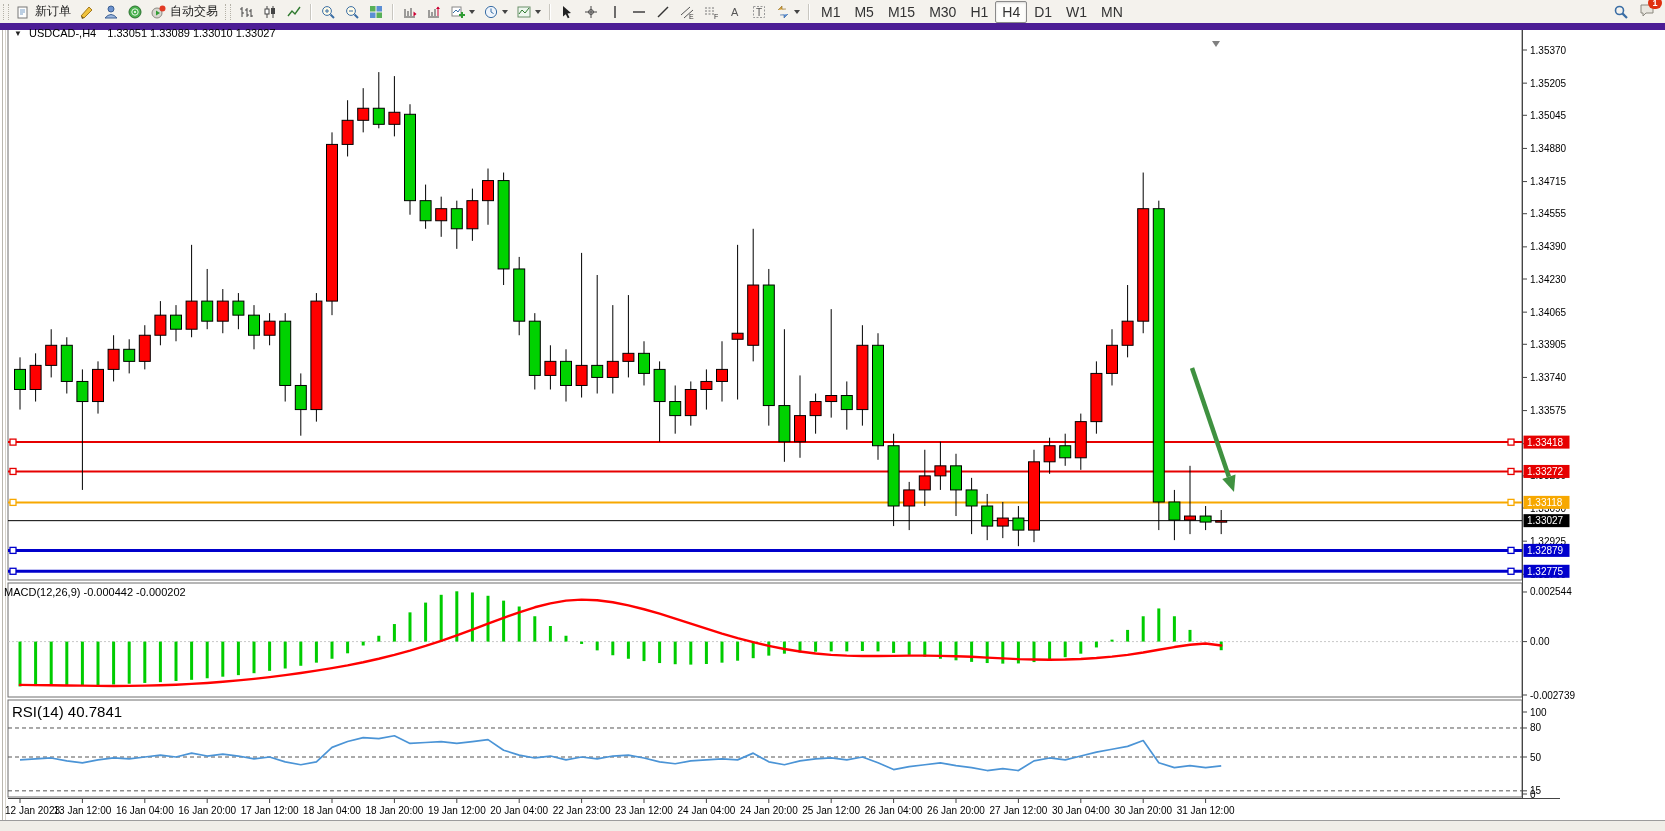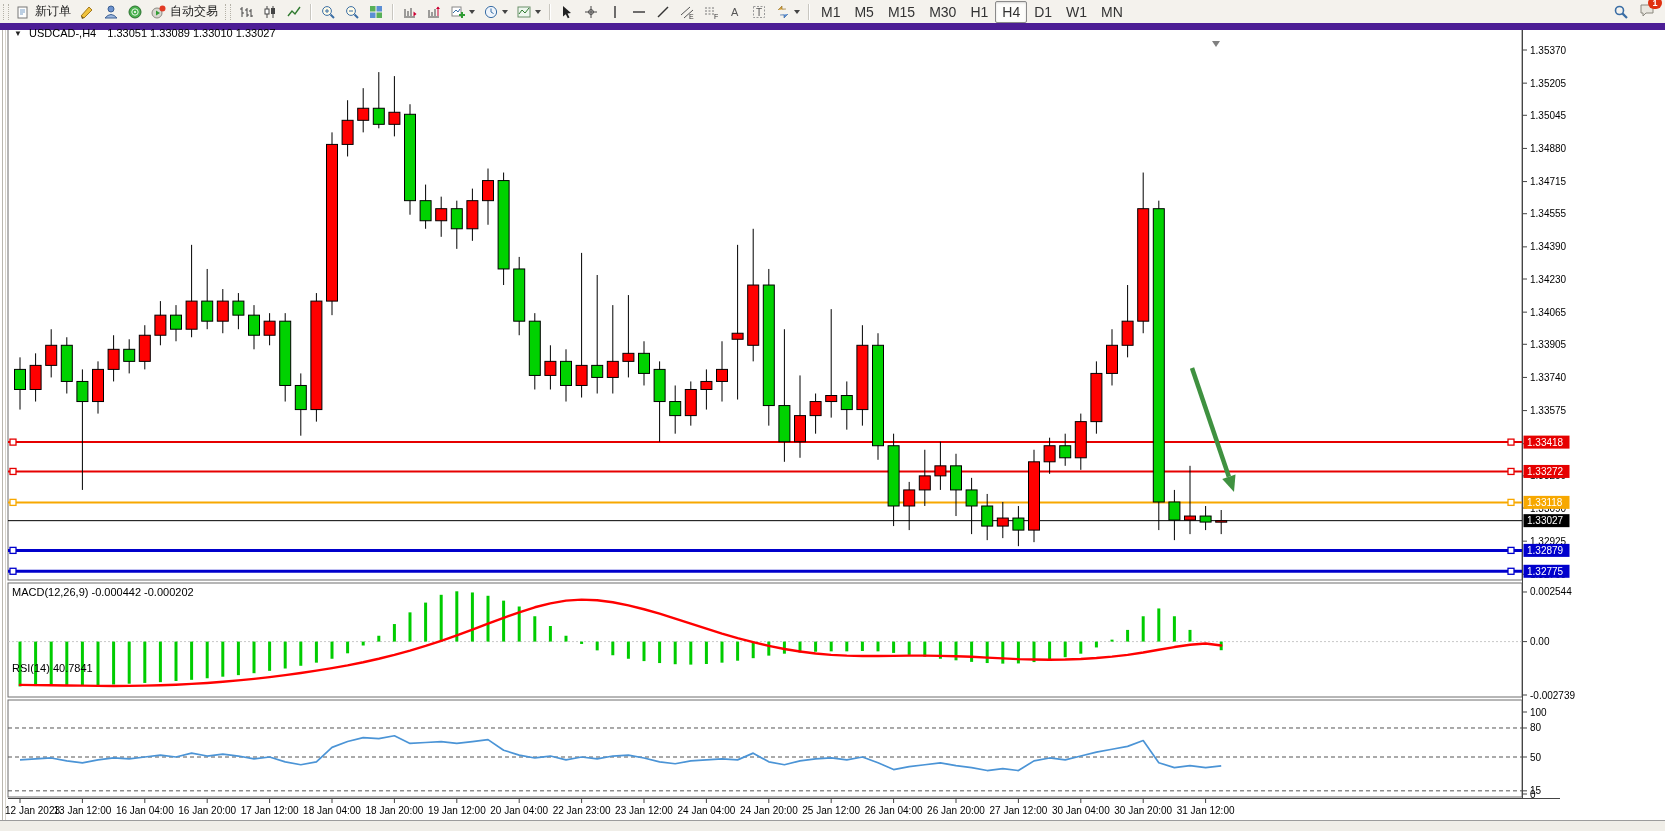--- a/index.html
+++ b/index.html
@@ -17,22 +17,22 @@
   .tf.active{background:#fdfdfb;border:1px solid #8a8a8a;box-shadow:inset 0 1px 2px rgba(0,0,0,.15);}
   .icon15{width:16px;height:16px;display:inline-block;}
   #right-icons{margin-left:auto;display:flex;align-items:center;padding-right:10px;gap:10px;}
   #chat-wrap{position:relative;}
   #chat-badge{position:absolute;top:-5px;right:-7px;background:#e03010;color:#fff;font-size:9px;
               font-weight:bold;border-radius:7px;min-width:12px;height:12px;line-height:12px;text-align:center;padding:0 1px;}
   
   .ovl{position:absolute;white-space:nowrap;}
   #chart-title{left:14px;top:27px;font-size:11px;color:#000;text-align:center;}
   #chart-title .tri{font-size:8px;vertical-align:1px;margin-right:4px;color:#222;}
-  #macd-label{left:12px;top:586px;font-size:11px;color:#000;}
-  #rsi-label{left:12px;top:662px;font-size:11px;color:#000;}
+  #macd-label{left:4px;top:586px;font-size:11px;color:#000;}
+  #rsi-label{left:12px;top:703px;font-size:15px;color:#000;}
   #statusbar{position:absolute;left:0;top:820px;width:1665px;height:11px;background:#f0eee8;border-top:1px solid #9c9c9c;}
   svg text{font-family:"Liberation Sans",sans-serif;}
 </style>
 </head>
 <body>
 
 <div id="stage">
 
   <svg id="plot" width="1665" height="831" viewBox="0 0 1665 831" style="position:absolute;left:0;top:0">
       <line x1="2.5" y1="24" x2="2.5" y2="820" stroke="#b9b6ae"></line>

